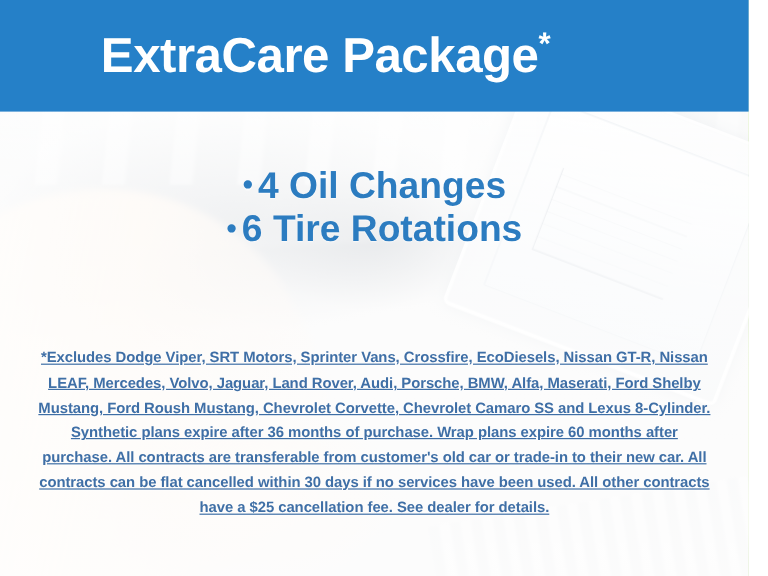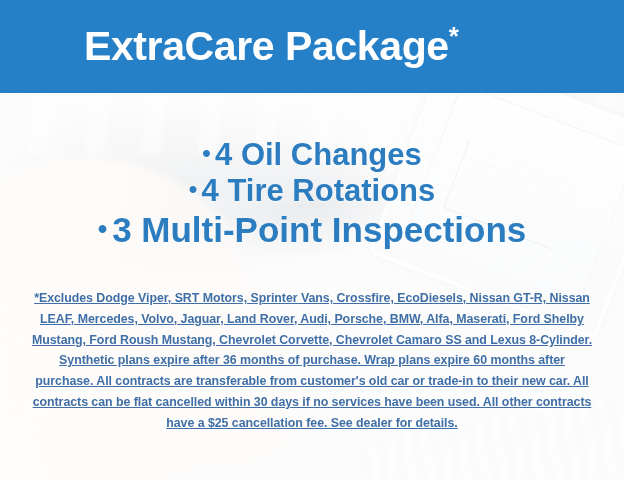--- a/index.html
+++ b/index.html
@@ -248,19 +248,18 @@
     <div class="bg-keyboard"></div>
     <div class="bg-veil"></div>
   </div>
 
   <div class="header-band">
     <div class="header-title"><span>ExtraCare Package</span><span class="star">*</span></div>
   </div>
 
   <div class="benefits">
     <div class="benefit-line benefit-1"><span class="dot">•</span><span>4 Oil Changes</span></div>
-    <div class="benefit-line benefit-2"><span class="dot">•</span><span>4 Tire Rotations</span></div>
-    <div class="benefit-line benefit-3"><span class="dot">•</span><span>3 Multi-Point Inspections</span></div>
+    <div class="benefit-line benefit-2"><span class="dot">•</span><span>6 Tire Rotations</span></div>
   </div>
 
   <div class="fineprint">*Excludes Dodge Viper, SRT Motors, Sprinter Vans, Crossfire, EcoDiesels, Nissan GT-R, Nissan LEAF, Mercedes, Volvo, Jaguar, Land Rover, Audi, Porsche, BMW, Alfa, Maserati, Ford Shelby Mustang, Ford Roush Mustang, Chevrolet Corvette, Chevrolet Camaro SS and Lexus 8-Cylinder. Synthetic plans expire after 36 months of purchase. Wrap plans expire 60 months after purchase. All contracts are transferable from customer's old car or trade-in to their new car. All contracts can be flat cancelled within 30 days if no services have been used. All other contracts have a $25 cancellation fee. See dealer for details.</div>
 
 </div>
 
 </body></html>

